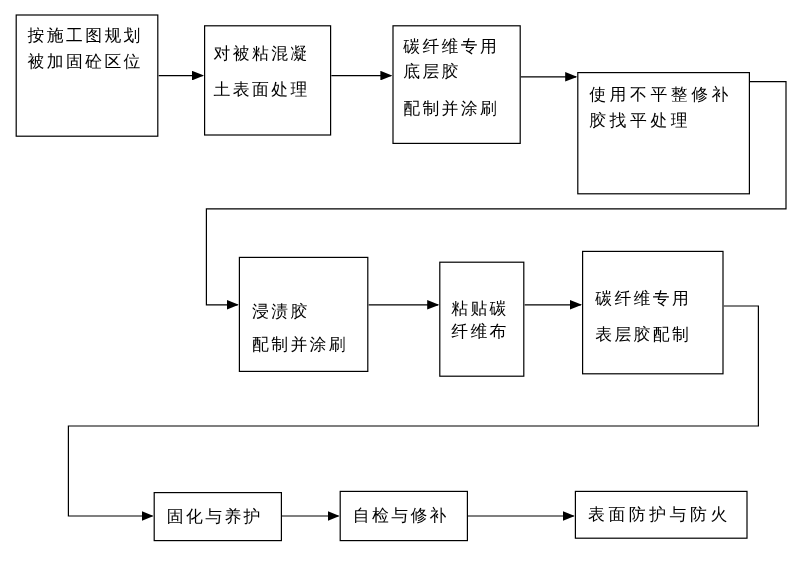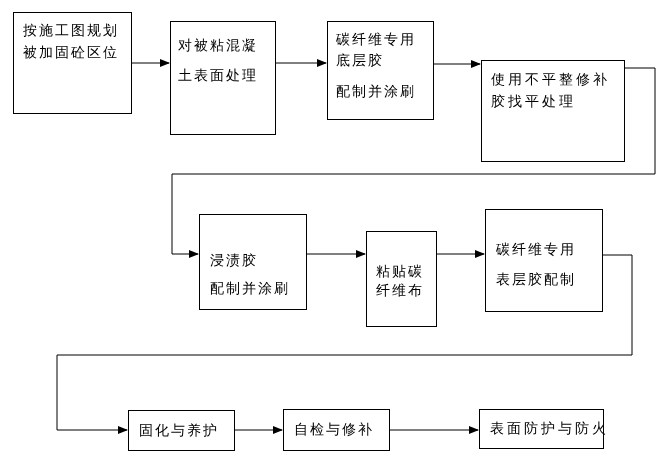--- a/index.html
+++ b/index.html
@@ -21,31 +21,31 @@
     box-sizing:border-box;
     border:1px solid #000;
     background:#fff;
     color:#000;
     font-size:14px;
     letter-spacing:2px;
   }
   .node .line{display:block;white-space:nowrap;}
   
   .node-plan            {left:13px; top:12px; width:119px;height:102px;padding:7px 0 0 9px; line-height:22px;}
-  .node-surface         {left:170px;top:21px; width:106px;height:114px; padding:9px 0 0 7px; line-height:30px;}
+  .node-surface         {left:170px;top:21px; width:106px;height:92px; padding:9px 0 0 7px; line-height:30px;}
   .node-primer          {left:327px;top:21px; width:107px;height:99px; padding:8px 0 0 8px; line-height:21px;}
   .node-primer .line:last-child{margin-top:10px;}
   .node-leveling        {left:481px;top:20px; width:144px;height:102px;padding:8px 0 0 9px; line-height:22px;letter-spacing:3px;margin-top:40px;}
   .node-impregnation    {left:199px;top:214px;width:108px;height:96px; padding:32px 0 12px 10px;line-height:28px;}
-  .node-paste           {left:366px;top:231px;width:71px; height:96px; padding:31px 0 0 9px; line-height:19px;}
+  .node-paste           {left:366px;top:218px;width:71px; height:96px; padding:31px 0 0 9px; line-height:19px;}
   .node-topcoat         {left:485px;top:209px;width:118px;height:103px;padding:25px 0 0 10px;line-height:30px;}
   .node-single{display:flex;align-items:center;padding-left:10px;}
   .node-curing          {left:128px;top:410px;width:107px;height:41px;}
   .node-inspection      {left:283px;top:409px;width:107px;height:42px;}
-  .node-protection      {left:479px;top:409px;width:125px;height:40px;letter-spacing:3px;text-align:right;}
+  .node-protection      {left:479px;top:409px;width:144px;height:40px;letter-spacing:3px;text-align:right;}
 </style>
 </head>
 <body>
 
 <div class="stage">
 
   <svg class="connectors" width="669" height="468" viewBox="0 0 669 468" xmlns="http://www.w3.org/2000/svg">
     <defs>
       <marker id="ah" markerWidth="10" markerHeight="8" refX="9" refY="4" orient="auto" markerUnits="userSpaceOnUse">
         <path d="M0,0 L10,4 L0,8 z" fill="#000"></path>

